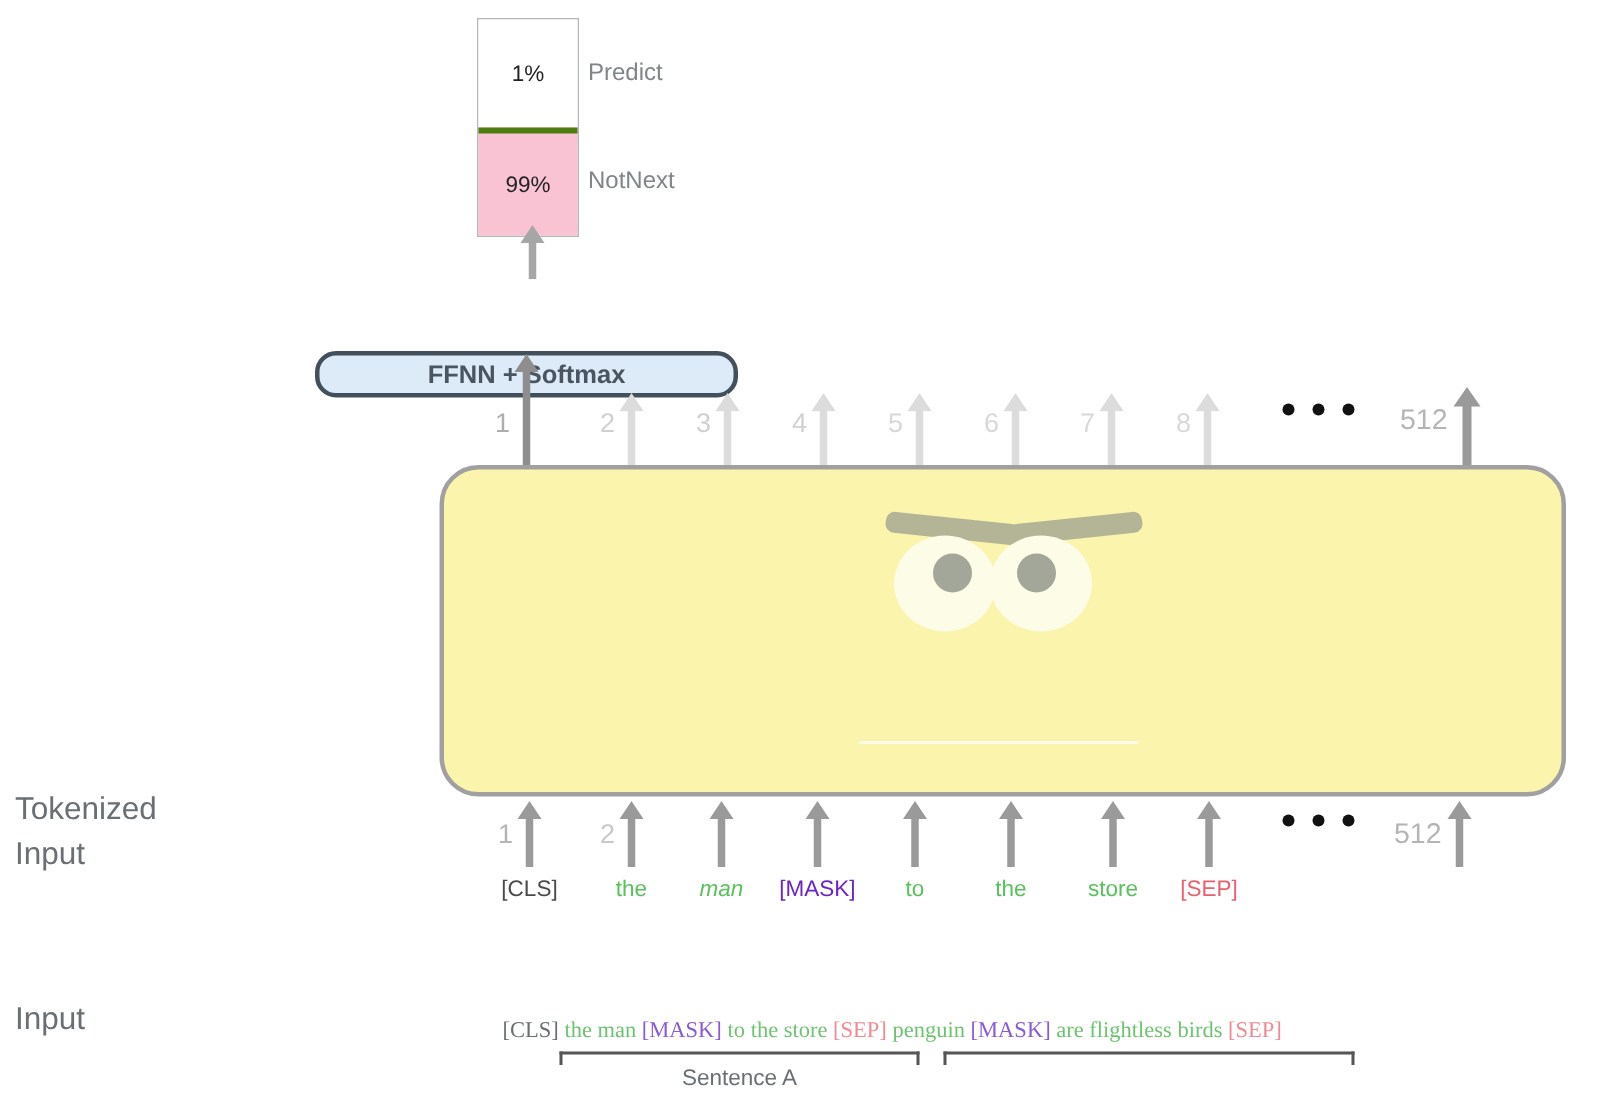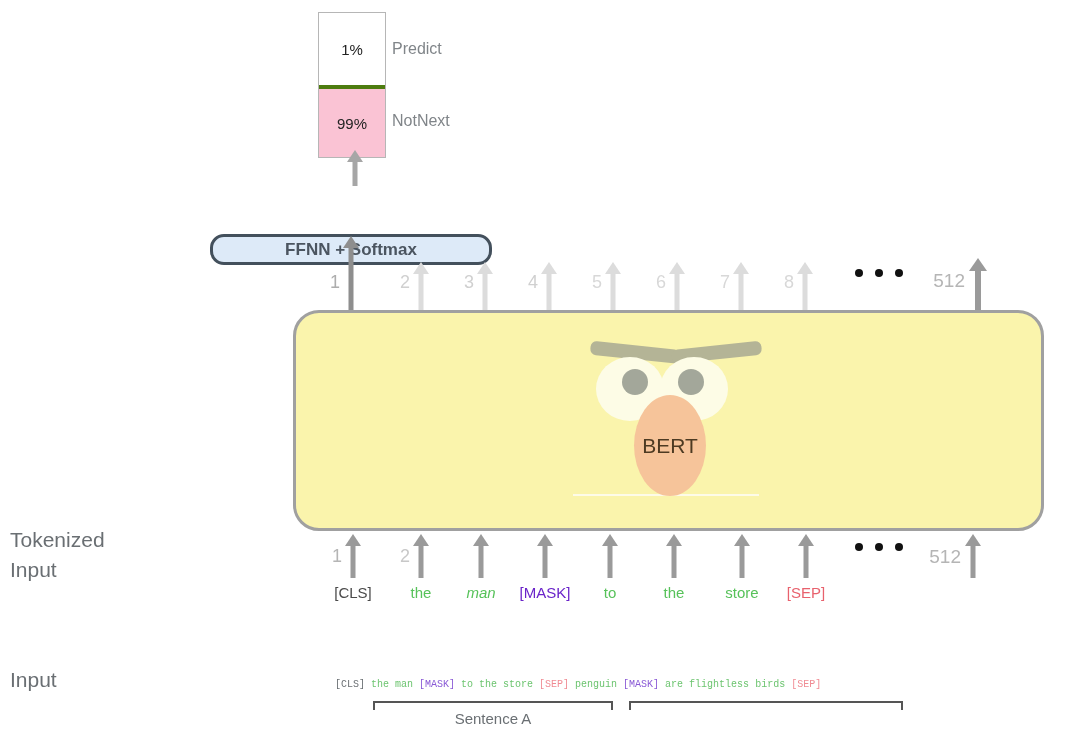--- a/index.html
+++ b/index.html
@@ -152,22 +152,22 @@
     position: absolute;
     font-size: 15px;
     font-family: "Liberation Sans", sans-serif;
     white-space: nowrap;
     transform: translateX(-50%);
   }
 
   
   .inputline {
     position: absolute;
-    font-size: 10px;
-    font-family: Liberation Mono, monospace;
+    font-size: 15px;
+    font-family: Liberation Serif, serif;
     white-space: nowrap;
   }
   .inputline span { white-space: pre; }
 
   
   .bracket {
     position: absolute;
     border-left: 2px solid #555555;
     border-right: 2px solid #555555;
     border-top: 2px solid #555555;
@@ -269,23 +269,20 @@
     <div class="brow" style="left:294px; top:37px; width:90px; height:14px; transform:rotate(6deg); transform-origin:right center;"></div>
     <div class="brow" style="left:376px; top:37px; width:90px; height:14px; transform:rotate(-6deg); transform-origin:left center;"></div>
 
     <div class="eye" style="left:300px; top:44px; width:68px; height:64px;"></div>
     <div class="eye" style="left:364px; top:44px; width:68px; height:64px;"></div>
     <div class="pupil" style="left:326px; top:56px; width:26px; height:26px;"></div>
     <div class="pupil" style="left:382px; top:56px; width:26px; height:26px;"></div>
 
     <div class="deskline" style="left:277px; top:181px; width:186px;"></div>
 
-    <div class="nose" style="left:338px; top:82px; width:72px; height:101px;">
-      <span>BERT</span>
-    </div>
   </div>
 
   <div class="arrow" style="left:343px; top:534px; width:20px; height:44px;">
     <div class="shaft" style="background:#9a9a9a; height:38px;"></div>
     <div class="head" style="border-bottom:12px solid #9a9a9a;"></div>
   </div>
   <div class="arrow" style="left:411px; top:534px; width:20px; height:44px;">
     <div class="shaft" style="background:#9a9a9a; height:38px;"></div>
     <div class="head" style="border-bottom:12px solid #9a9a9a;"></div>
   </div>

